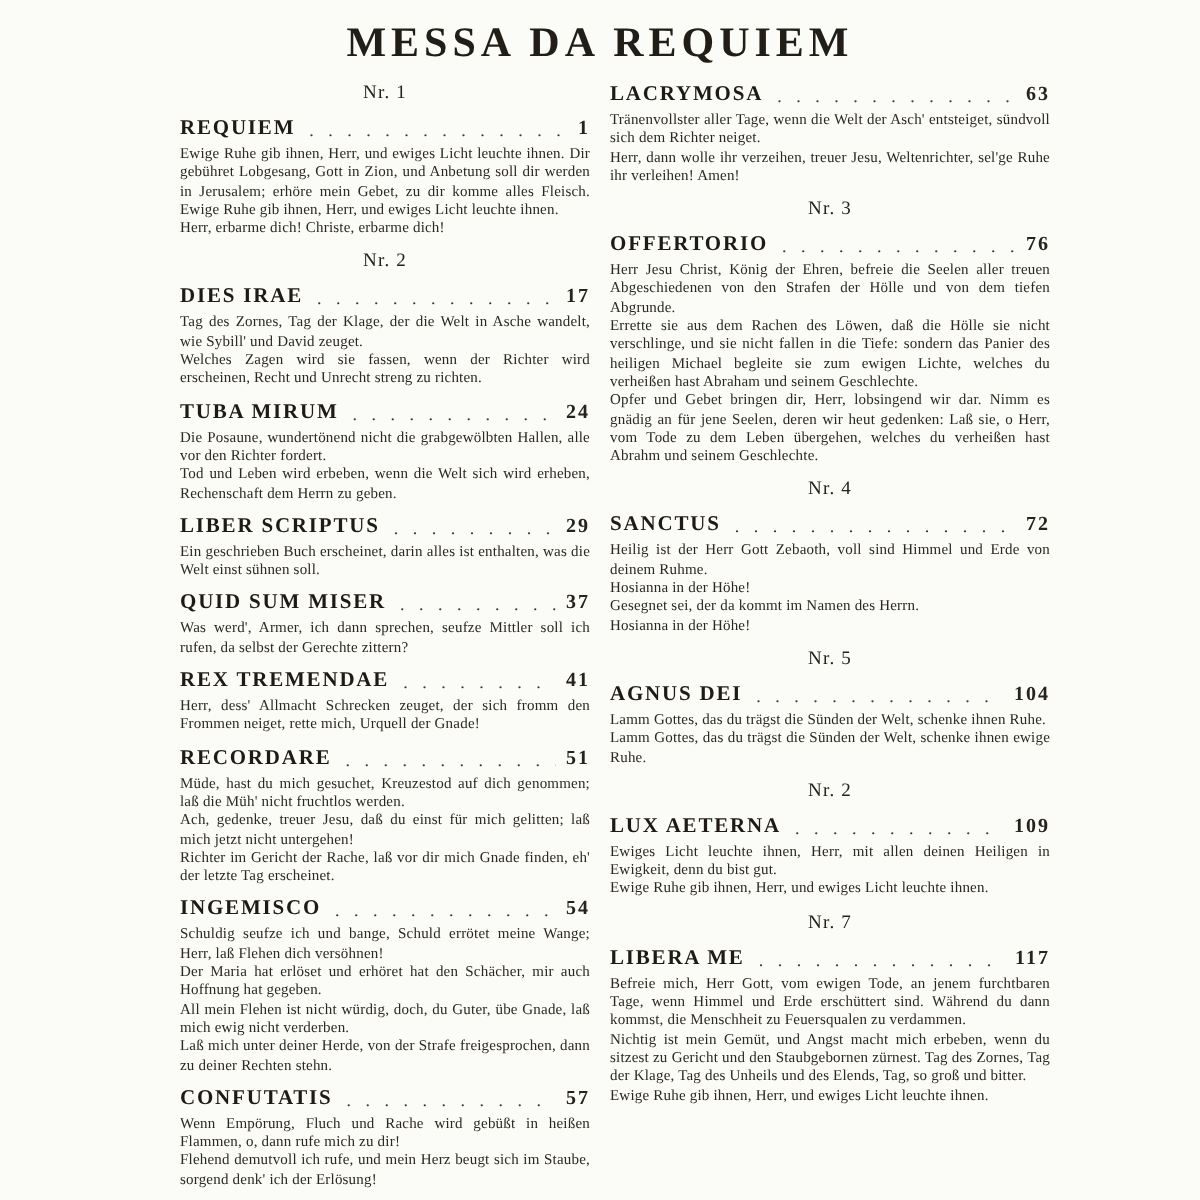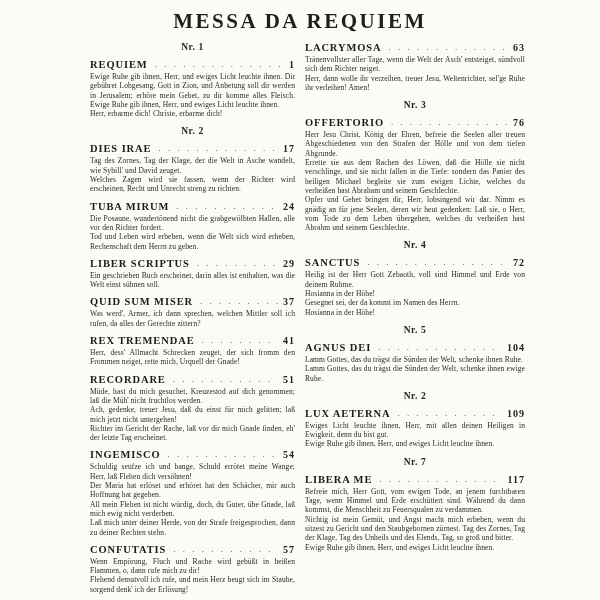--- a/index.html
+++ b/index.html
@@ -27,30 +27,30 @@
     padding:8px 80px 0 90px;
     gap:10px;
   }
   .col { box-sizing:border-box; }
   .col-left  { width:205px; flex:0 0 205px; }
   .col-right { width:220px; flex:0 0 220px; }
 
   .section-nr {
     text-align:center;
     font-size:9.5px;
-    font-weight:700;
+    font-weight:400;
     letter-spacing:0.6px;
     margin:8px 0 7px 0;
   }
   .col .section:first-child .section-nr { margin-top:0; }
 
   .entry { margin-bottom:7px; }
   .entry-head {
     display:flex;
-    align-items:flex-start;
+    align-items:flex-end;
     margin-bottom:2px;
   }
   .entry-title {
     font-size:10.5px;
     font-weight:700;
     letter-spacing:0.9px;
     white-space:nowrap;
     color:#1e1a14;
   }
   .leader {
@@ -136,21 +136,21 @@
               <p>Ein geschrieben Buch erscheinet, darin alles ist enthalten, was die Welt einst sühnen soll.</p>
             </div>
           </div>
           <div class="entry">
             <div class="entry-head">
               <span class="entry-title">QUID SUM MISER</span>
               <span class="leader"></span>
               <span class="entry-page">37</span>
             </div>
             <div class="entry-body">
-              <p>Was werd', Armer, ich dann sprechen, welchen Mittler soll ich rufen, da alles der Gerechte zittern?</p>
+              <p>Was werd', Armer, ich dann sprechen, seufze Mittler soll ich rufen, da selbst der Gerechte zittern?</p>
             </div>
           </div>
           <div class="entry">
             <div class="entry-head">
               <span class="entry-title">REX TREMENDAE</span>
               <span class="leader"></span>
               <span class="entry-page">41</span>
             </div>
             <div class="entry-body">
               <p>Herr, dess' Allmacht Schrecken zeuget, der sich fromm den Frommen neiget, rette mich, Urquell der Gnade!</p>

